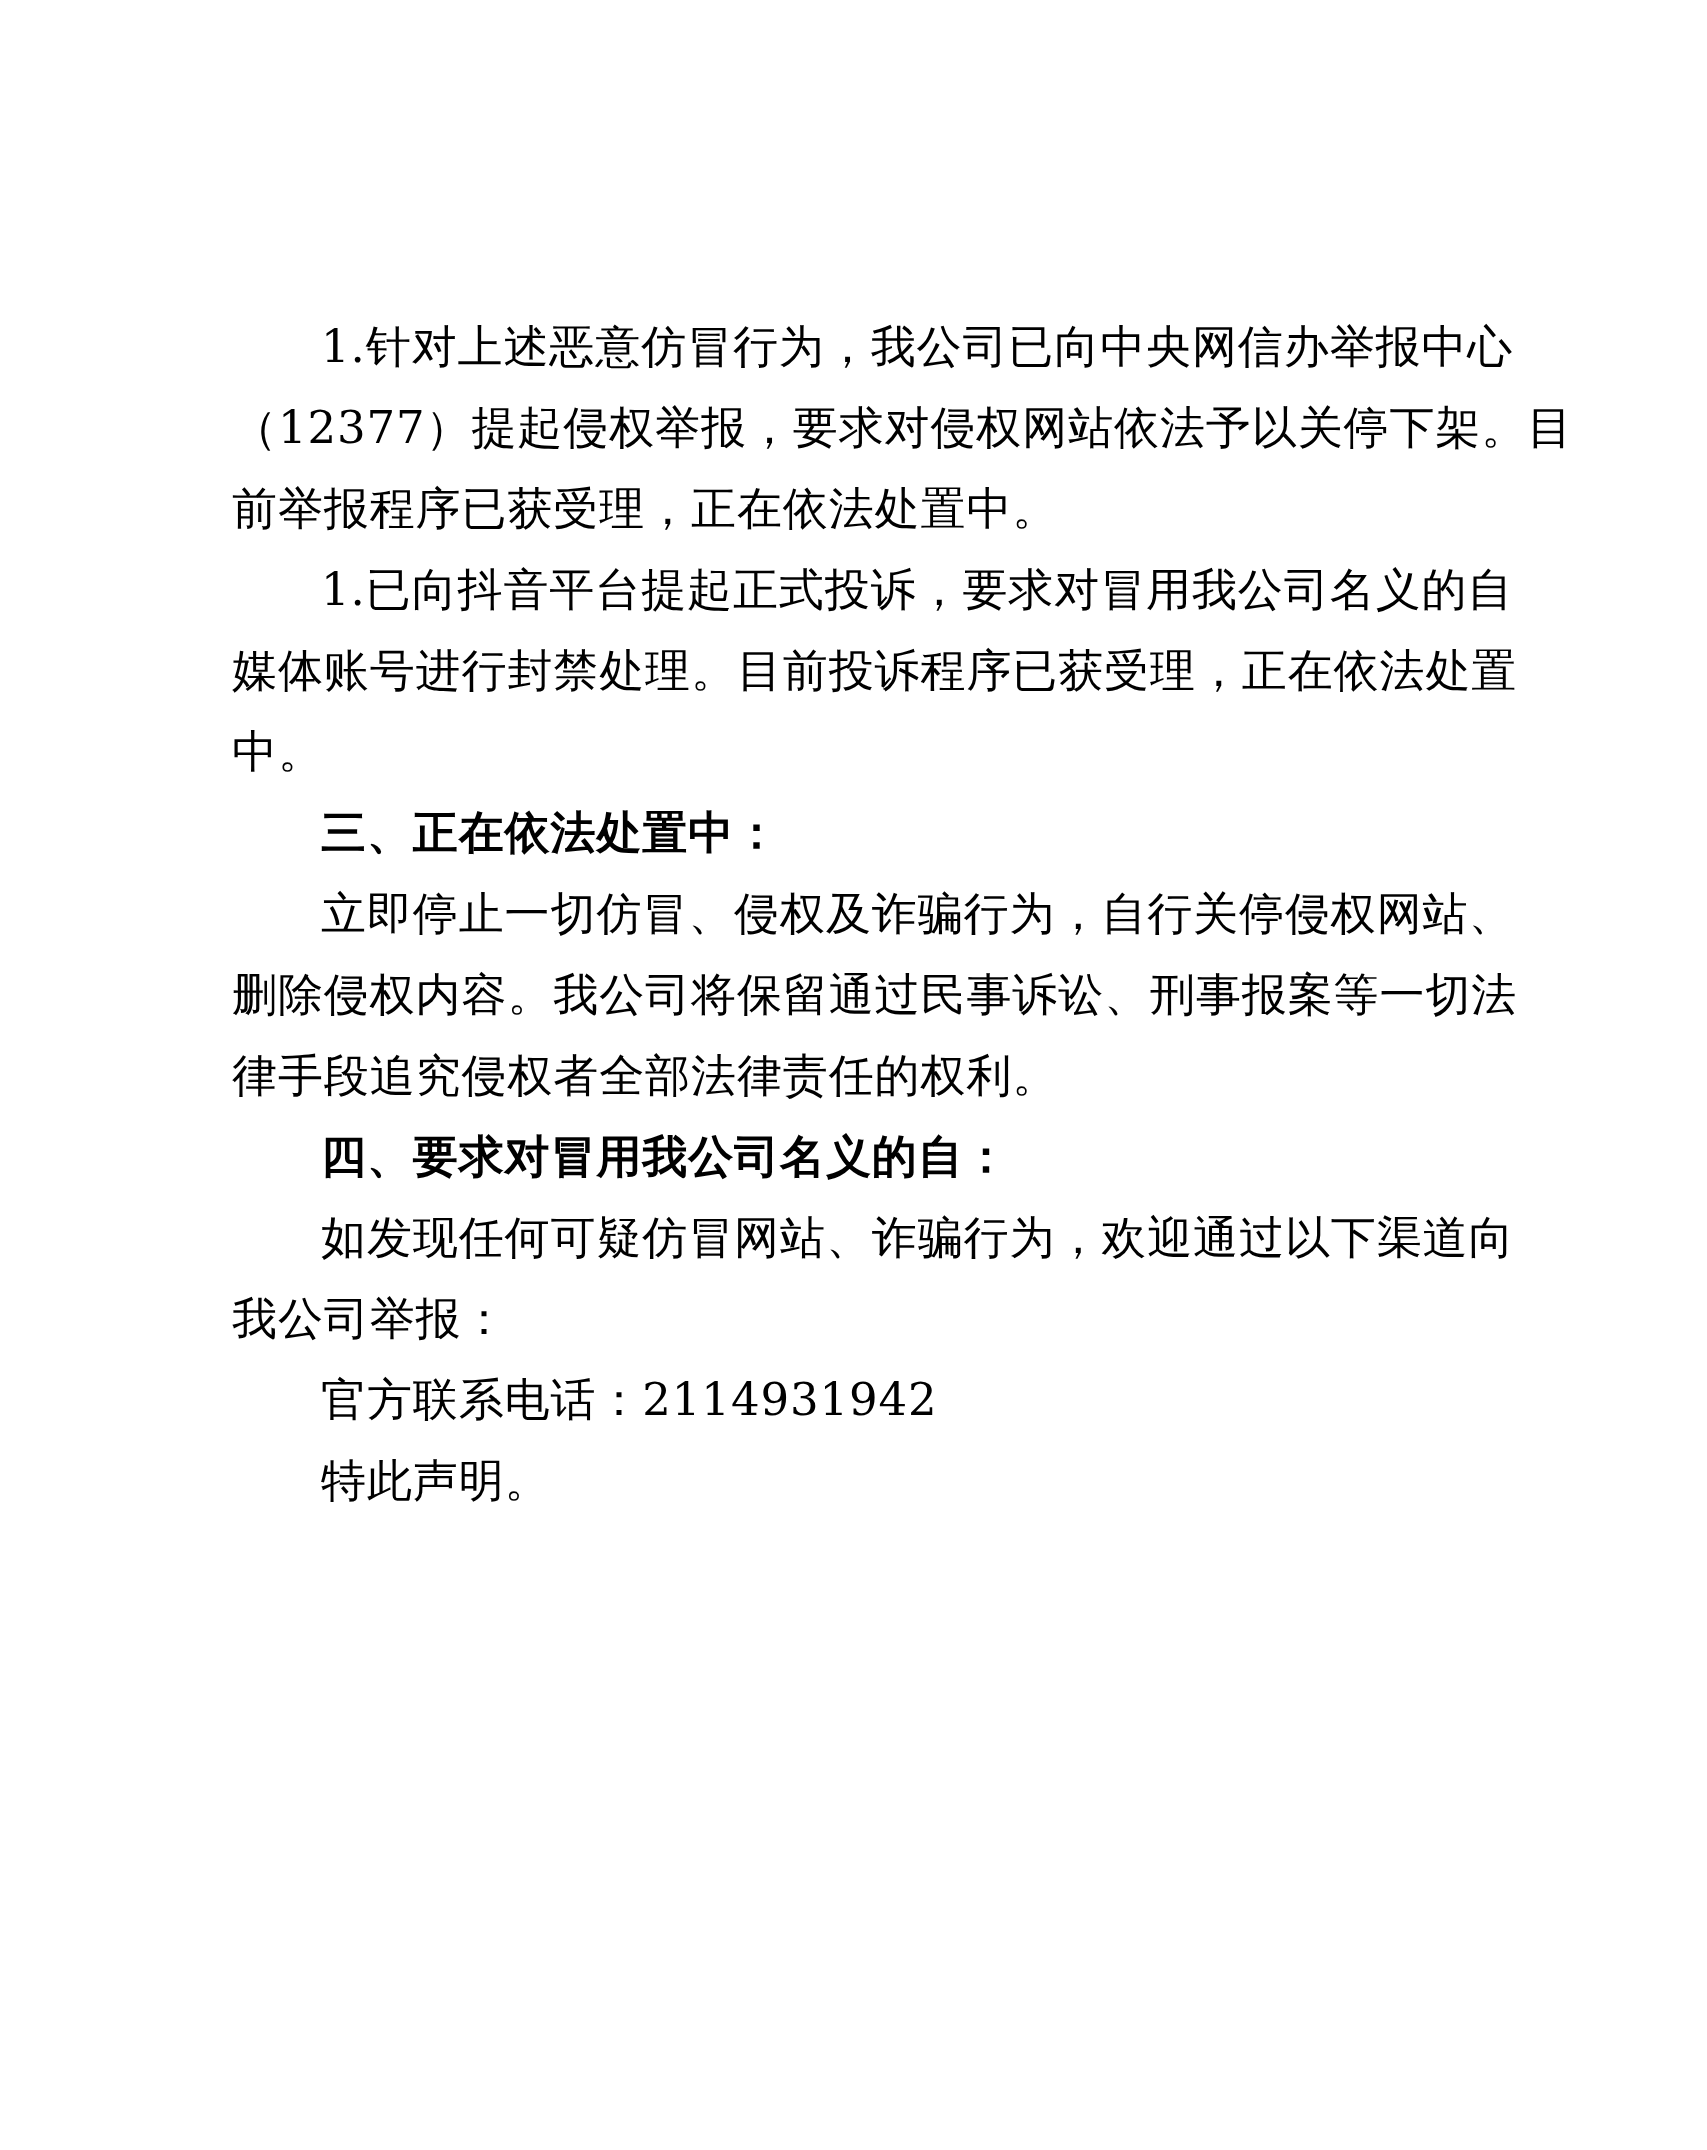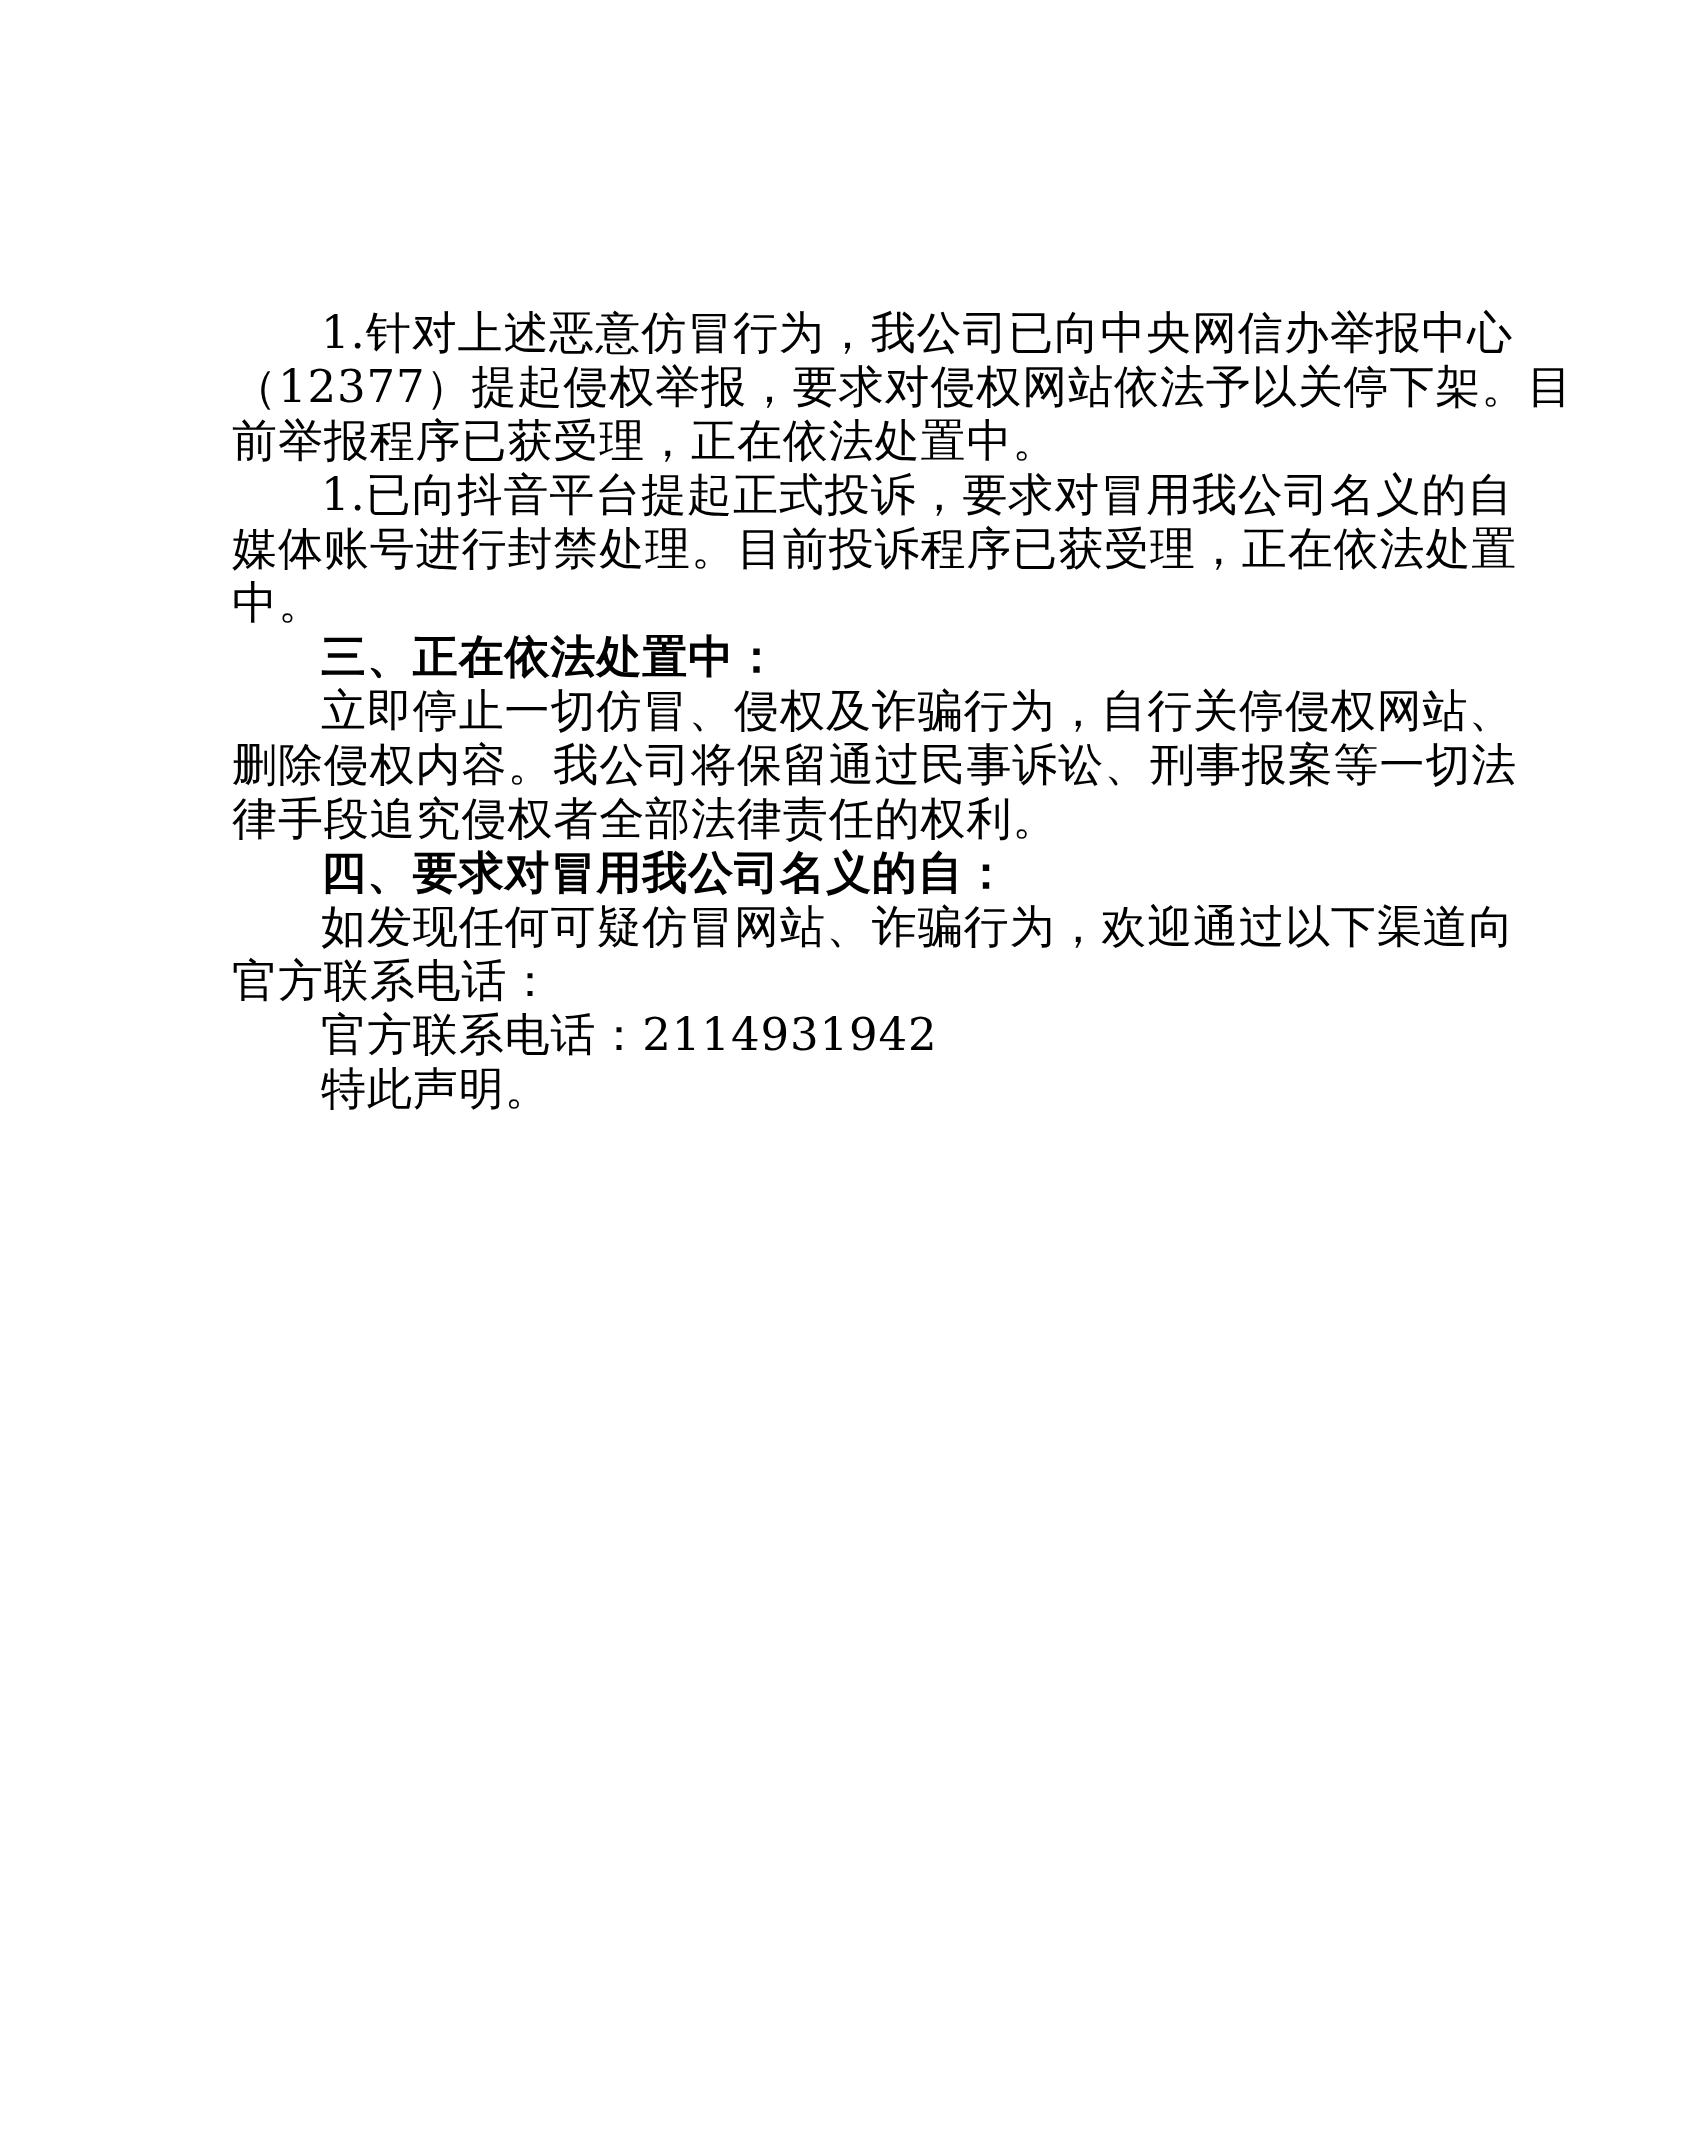--- a/index.html
+++ b/index.html
@@ -19,21 +19,21 @@
   .content {
     position: absolute;
     left: 232px;
     top: 306px;
     width: 1325px;
   }
   .para {
     margin: 0;
     padding: 0;
     font-size: 45px;
-    line-height: 54px;
+    line-height: 81px;
     text-indent: 89px;       
     white-space: pre;          
     letter-spacing: 0.9px;
     font-weight: 400;
   }
   .para.heading {
     font-family: "DejaVu Sans", "Liberation Sans", sans-serif;
     font-weight: 700;
     letter-spacing: 0.9px;
   }
@@ -48,19 +48,19 @@
 前举报程序已获受理，正在依法处置中。</div>
       <div class="para">1.已向抖音平台提起正式投诉，要求对冒用我公司名义的自
 媒体账号进行封禁处理。目前投诉程序已获受理，正在依法处置
 中。</div>
       <div class="para heading">三、正在依法处置中：</div>
       <div class="para">立即停止一切仿冒、侵权及诈骗行为，自行关停侵权网站、
 删除侵权内容。我公司将保留通过民事诉讼、刑事报案等一切法
 律手段追究侵权者全部法律责任的权利。</div>
       <div class="para heading">四、要求对冒用我公司名义的自：</div>
       <div class="para">如发现任何可疑仿冒网站、诈骗行为，欢迎通过以下渠道向
-官方联系电话：</div>
+我公司举报：</div>
       <div class="para">官方联系电话：2114931942</div>
       <div class="para">特此声明。</div>
     </div>
 
 </div>
 
 
 </body></html>

